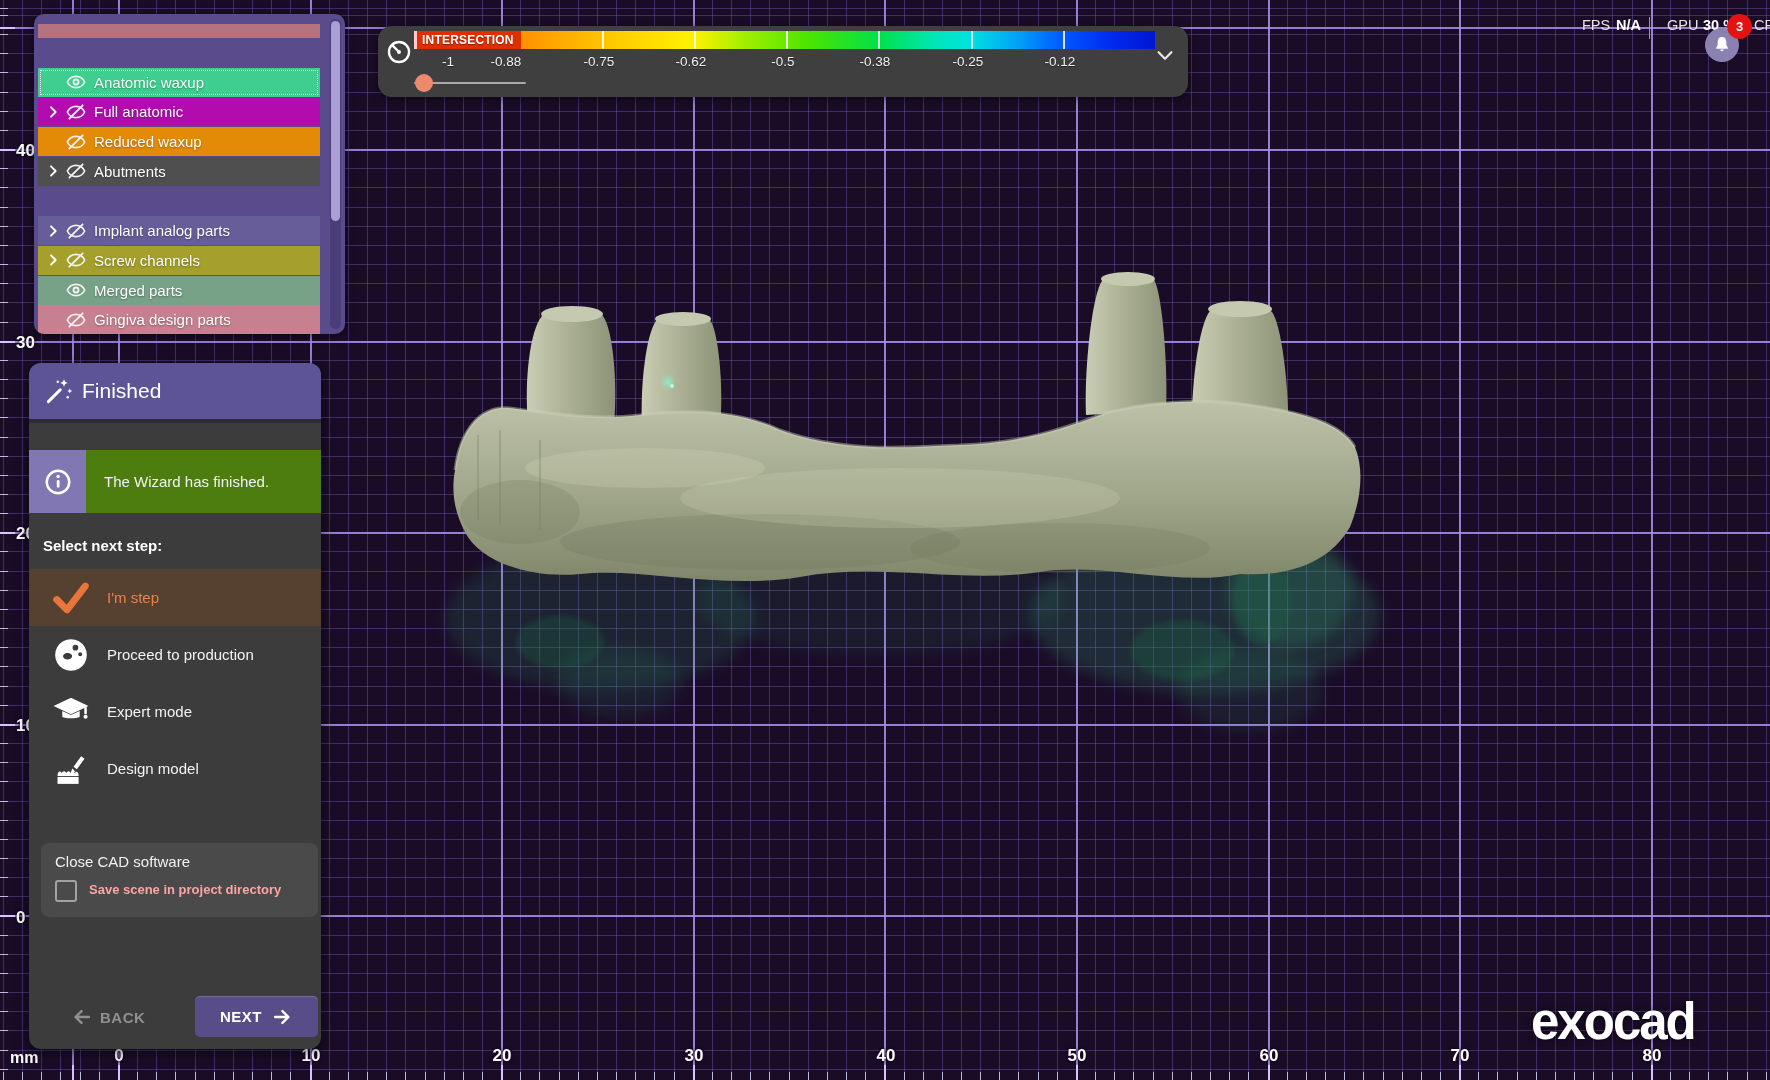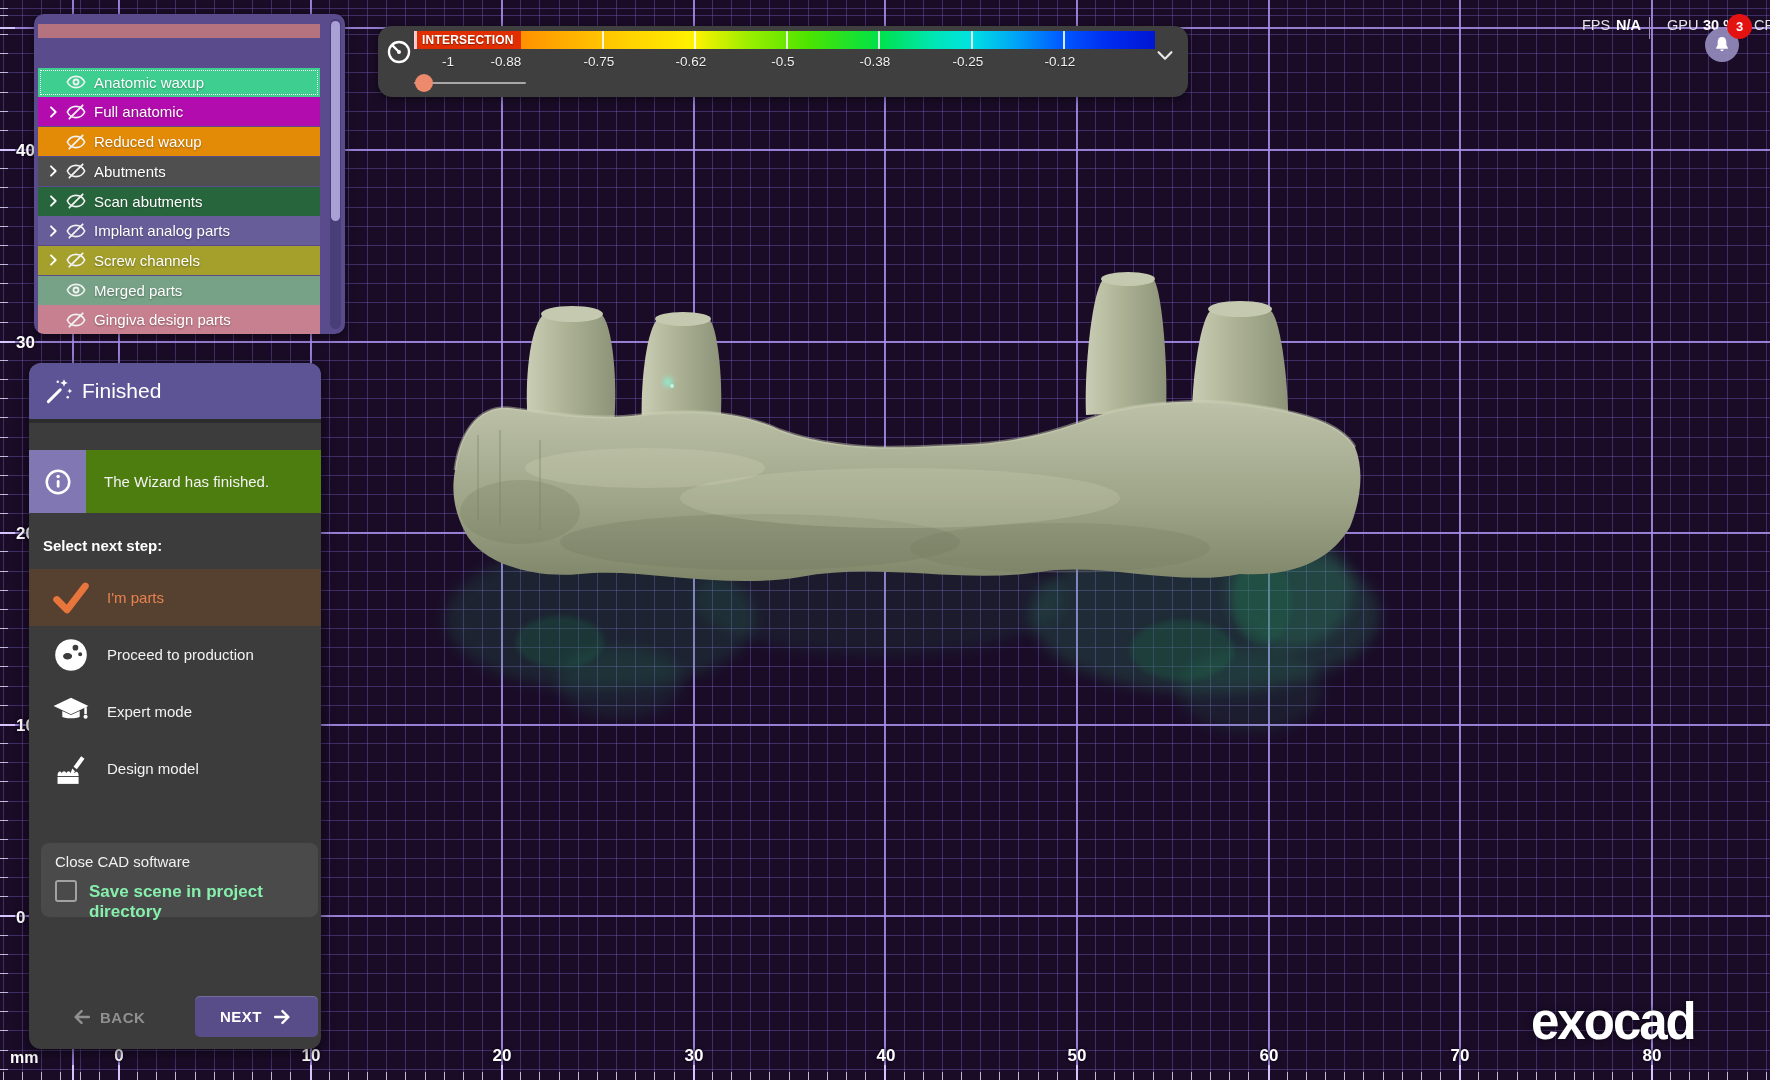--- a/index.html
+++ b/index.html
@@ -96,21 +96,21 @@
   #opt-done{top:206px;background:#564130;}
   #opt-done .optlab{color:#e8834e;}
   #opt-done .opticon{color:#e8763c;}
   #opt-production{top:263px;}
   #opt-expert{top:320px;}
   #opt-design{top:377px;}
   #closebox{position:absolute;left:12px;top:480px;width:277px;height:74px;background:#4a4a4a;border-radius:8px;}
   #closebox-title{position:absolute;left:14px;top:10px;color:#f0f0f0;font-size:15px;}
   #savescene-check{position:absolute;left:14px;top:37px;width:18px;height:18px;border:2px solid #a2a2a2;
     border-radius:3px;background:transparent;cursor:pointer;}
-  #savescene-label{position:absolute;left:48px;top:39px;color:#86efac;font-size:17px;font-weight:bold;}
+  #savescene-label{position:absolute;left:48px;top:39px;color:#fca5a5;font-size:13px;font-weight:bold;}
   #back-btn{position:absolute;left:42px;top:638px;height:32px;display:flex;align-items:center;gap:7px;
     color:#909090;font-size:15px;font-weight:bold;letter-spacing:.5px;cursor:pointer;}
   #back-btn .aicon{width:22px;height:22px;color:#909090;}
   #next-btn{position:absolute;left:166px;top:633px;width:123px;height:41px;background:#584d88;border-radius:5px;
     display:flex;align-items:center;justify-content:center;gap:9px;color:#fff;font-size:15px;font-weight:bold;
     letter-spacing:.5px;cursor:pointer;box-shadow:inset 0 1px 0 rgba(255,255,255,.18);}
   #next-btn .aicon{width:22px;height:22px;color:#fff;}
   svg.icon{display:block;}
 </style>
 </head>
@@ -287,29 +287,20 @@
   </div>
   <div class="lrow" style="top: 142.8px; background-color: rgb(79, 79, 79);">
     <svg class="icon chev">
         <use href="#i-chev-right"></use>
       </svg>
     <svg class="icon eye">
         <use href="#i-eye-off"></use>
       </svg>
     <span class="llab">Abutments</span>
   </div>
-  <div class="lrow" style="top: 172.5px; background-color: rgb(39, 102, 60);">
-    <svg class="icon chev">
-        <use href="#i-chev-right"></use>
-      </svg>
-    <svg class="icon eye">
-        <use href="#i-eye-off"></use>
-      </svg>
-    <span class="llab">Scan abutments</span>
-  </div>
   <div class="lrow" style="top: 231.9px; background-color: rgb(164, 160, 43);">
     <svg class="icon chev">
         <use href="#i-chev-right"></use>
       </svg>
     <svg class="icon eye">
         <use href="#i-eye-off"></use>
       </svg>
     <span class="llab">Screw channels</span>
   </div>
   <div class="lrow" style="top: 202.2px; background-color: rgb(103, 93, 153);">
@@ -401,21 +392,21 @@
         </svg>
     </div>
     <span id="wiz-message">The Wizard has finished.</span>
   </div>
   <div id="wiz-selectlabel">Select next step:</div>
 
   <div id="opt-done" class="wiz-opt">
     <svg class="icon opticon" width="38" height="34">
         <use href="#i-check"></use>
       </svg>
-    <span class="optlab">I'm parts</span>
+    <span class="optlab">I'm step</span>
   </div>
   <div id="opt-production" class="wiz-opt">
     <svg class="icon opticon" width="40" height="40">
         <use href="#i-production"></use>
       </svg>
     <span class="optlab">Proceed to production</span>
   </div>
   <div id="opt-expert" class="wiz-opt">
     <svg class="icon opticon" width="42" height="40">
         <use href="#i-gradcap"></use>

